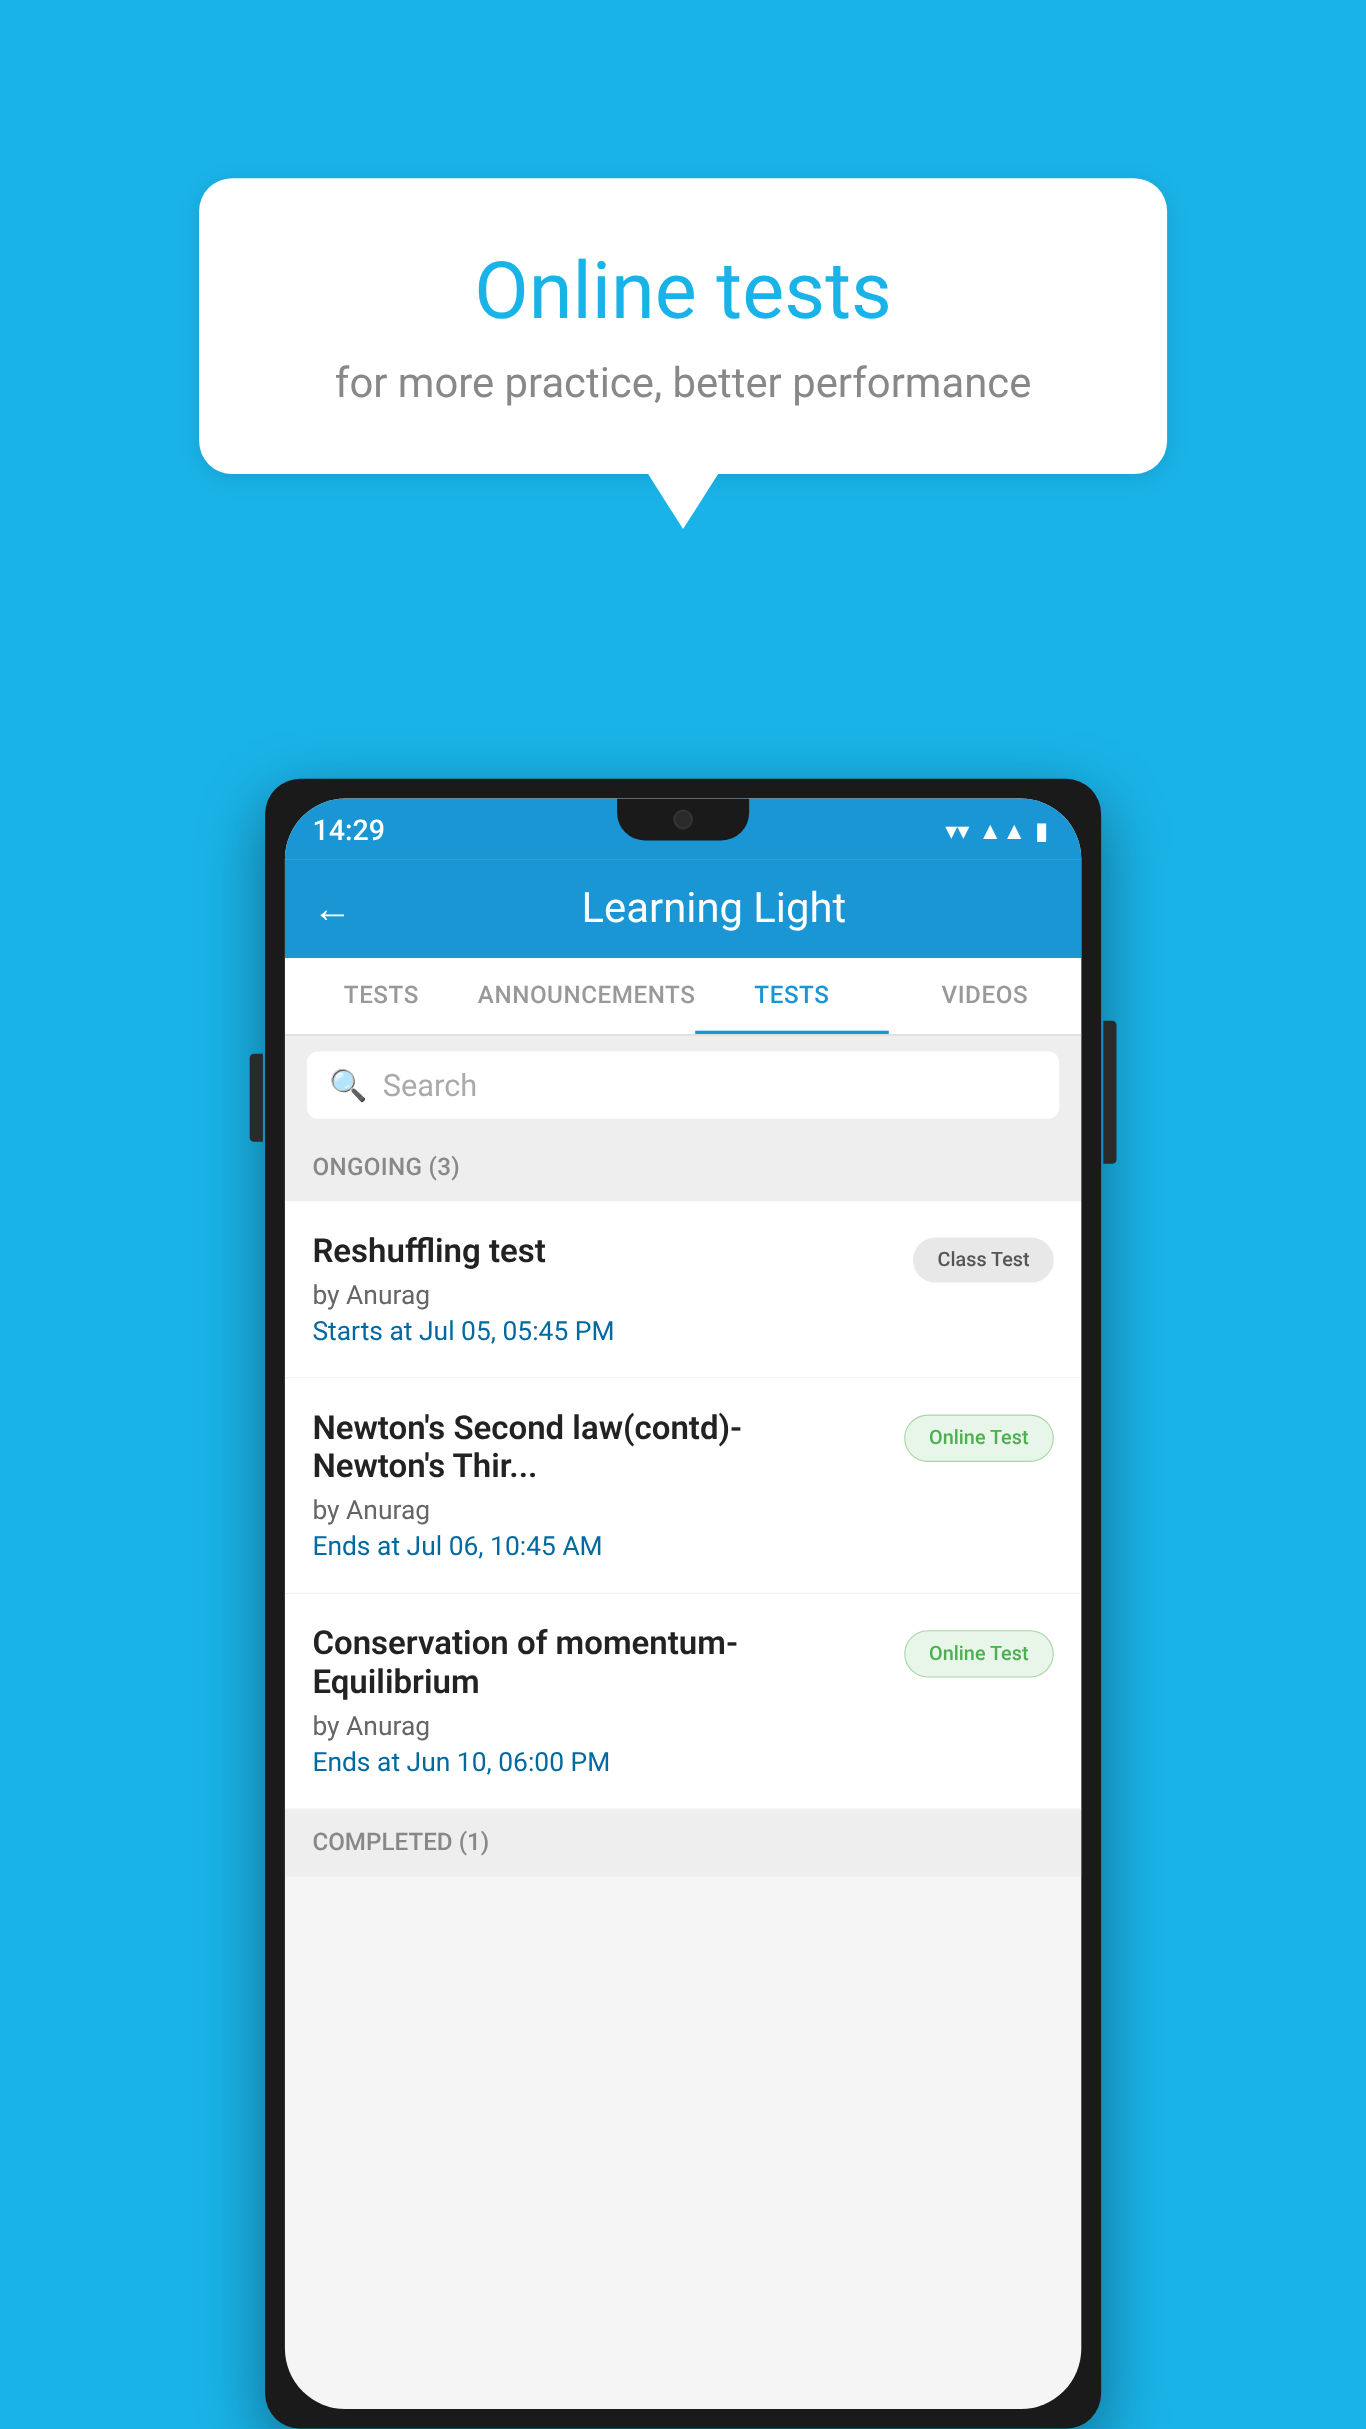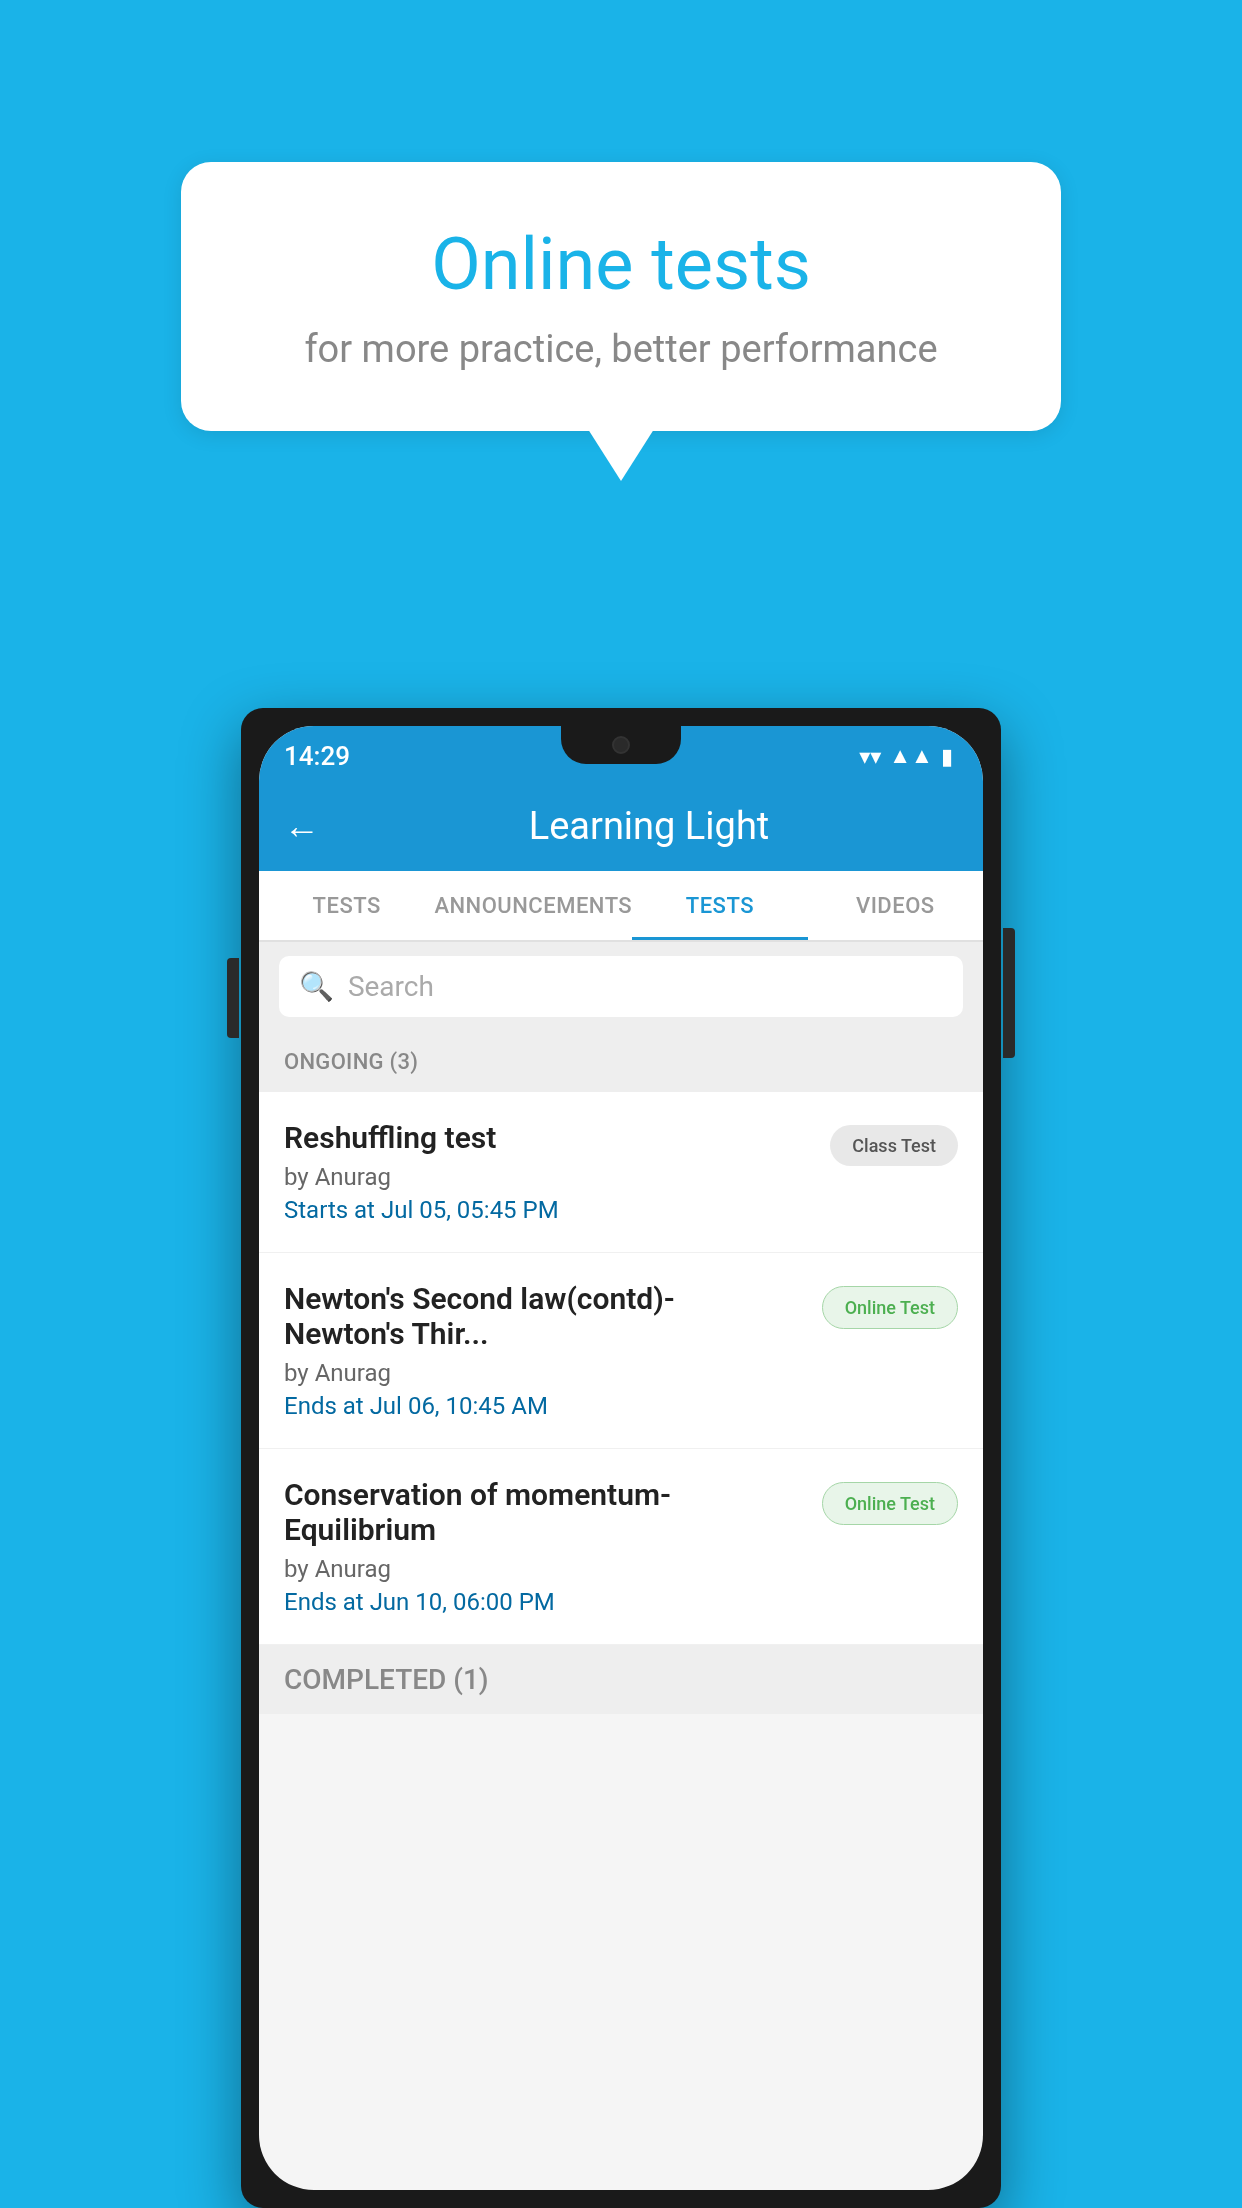--- a/index.html
+++ b/index.html
@@ -67,21 +67,21 @@
       transform: translateX(-50%);
       width: 760px;
       height: 1500px;
       z-index: 3;
     }
 
     .phone-frame {
       width: 100%;
       height: 100%;
       background: #1a1a1a;
-      border-radius: 22px;
+      border-radius: 32px;
       position: relative;
       padding: 18px;
       box-shadow: 0 20px 60px rgba(0,0,0,0.4);
     }
 
     
     .phone-frame::before {
       content: '';
       position: absolute;
       left: -14px;
@@ -310,21 +310,21 @@
     .badge-online {
       background: #e8f5e9;
       color: #4caf50;
       border: 1px solid #a5d6a7;
     }
 
     
     .completed-section {
       background: #eeeeee;
       padding: 18px 25px;
-      font-size: 28px;
+      font-size: 22px;
       color: #888;
       font-weight: 500;
     }
   </style>
 </head>
 <body>
 
 <div class="speech-bubble-container">
   <div class="speech-bubble">
     <div class="bubble-title">Online tests</div>

